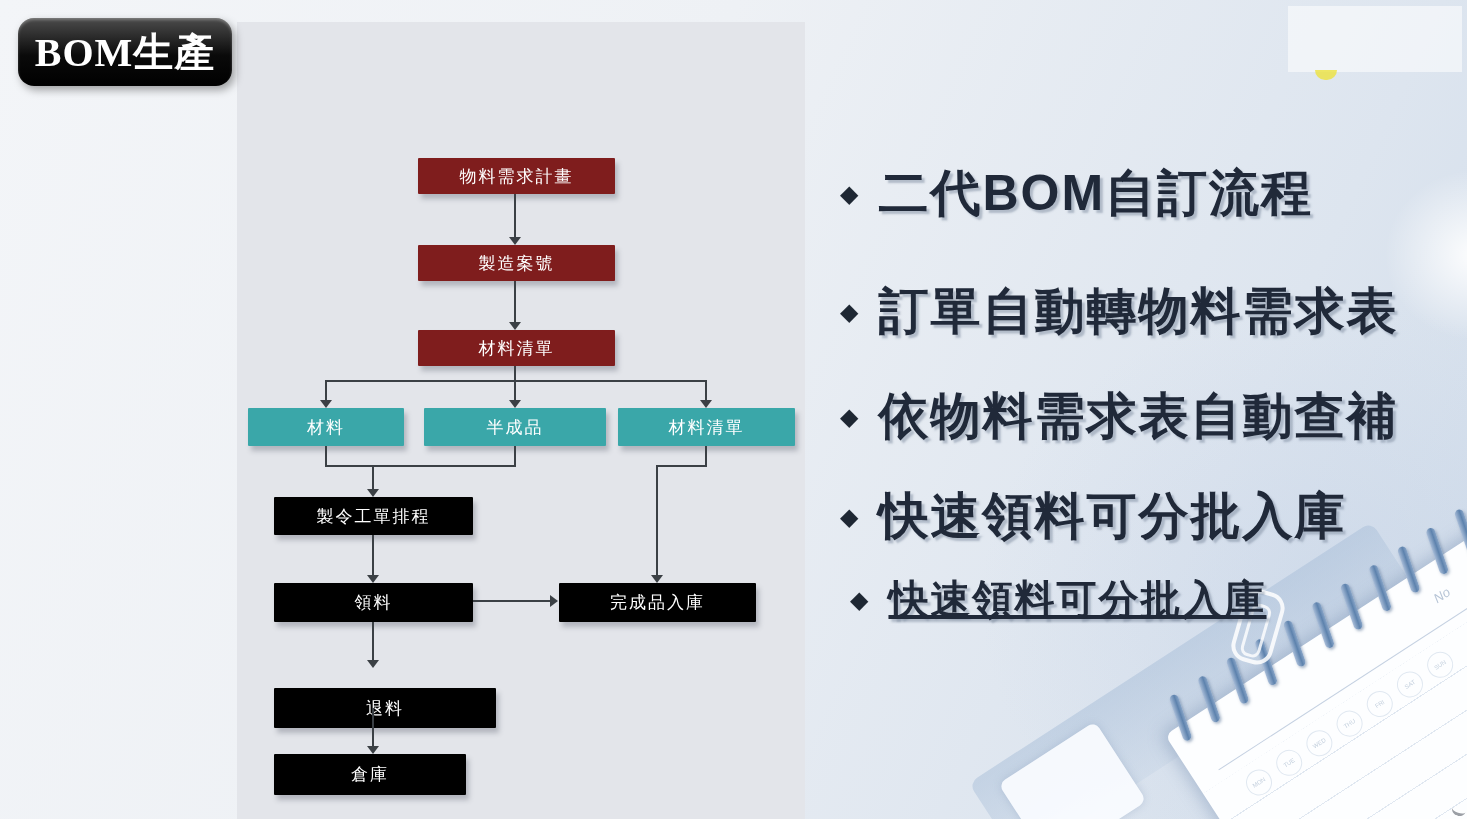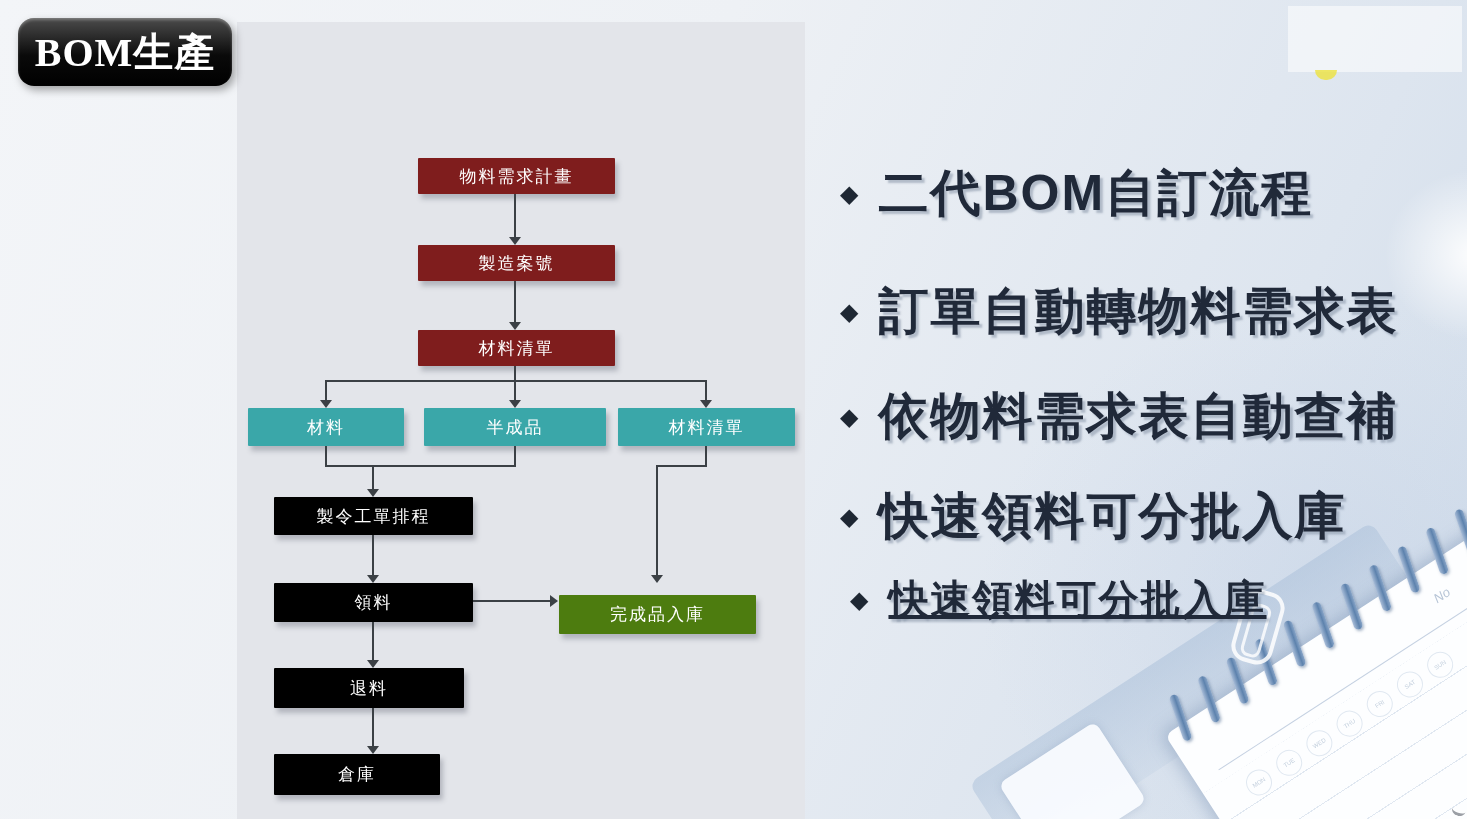--- a/index.html
+++ b/index.html
@@ -53,21 +53,21 @@
   .ribbon .shadow{position:absolute;left:36px;top:40px;width:210px;height:72px;
     background:linear-gradient(160deg,rgba(60,65,75,.18),rgba(60,65,75,0) 70%);
     clip-path:polygon(4% 0,97% 0,82% 100%,20% 10%);}
 
   
   .node{position:absolute;color:#fff;font-size:17px;letter-spacing:2px;text-align:center;
     display:flex;align-items:center;justify-content:center;
     box-shadow:3px 5px 5px rgba(90,95,110,.35);border-radius:1px;}
   .node.blue{background:#7f1d1d;}
   .node.teal{background:#3aa7a9;}
-  .node.teal2{background:#4d7c0f;margin-top:12px;}
+  .node.teal2{background:#000000;}
   .node.red{background:#000000;}
 
   
   .vline,.hline{position:absolute;background:#3b4045;}
   .vline{width:2px;}
   .hline{height:2px;}
   .ah-d{position:absolute;width:0;height:0;border-left:6px solid transparent;border-right:6px solid transparent;border-top:8px solid #3b4045;}
   .ah-r{position:absolute;width:0;height:0;border-top:6px solid transparent;border-bottom:6px solid transparent;border-left:8px solid #3b4045;}
 
   
@@ -141,22 +141,22 @@
     <div class="node blue" style="left:181px;top:223px;width:197px;height:36px">製造案號</div>
     <div class="node blue" style="left:181px;top:308px;width:197px;height:36px">材料清單</div>
 
     <div class="node teal" style="left:11px;top:386px;width:156px;height:38px">材料</div>
     <div class="node teal" style="left:187px;top:386px;width:182px;height:38px">半成品</div>
     <div class="node teal" style="left:381px;top:386px;width:177px;height:38px">材料清單</div>
 
     <div class="node red" style="left:37px;top:475px;width:199px;height:38px">製令工單排程</div>
     <div class="node red" style="left:37px;top:561px;width:199px;height:39px">領料</div>
     <div class="node teal2" style="left:322px;top:561px;width:197px;height:39px">完成品入庫</div>
-    <div class="node red" style="left:37px;top:646px;width:190px;height:40px">退料</div>
-    <div class="node red" style="left:37px;top:732px;width:166px;height:41px">倉庫</div>
+    <div class="node red" style="left:37px;top:666px;width:222px;height:40px">退料</div>
+    <div class="node red" style="left:37px;top:732px;width:192px;height:41px">倉庫</div>
 
     <div class="vline" style="left:277px;top:172px;height:44px"></div>
     <div class="ah-d" style="left:272px;top:215px"></div>
 
     <div class="vline" style="left:277px;top:259px;height:42px"></div>
     <div class="ah-d" style="left:272px;top:300px"></div>
 
     <div class="vline" style="left:277px;top:344px;height:15px"></div>
     <div class="hline" style="left:88px;top:358px;width:382px"></div>
     <div class="vline" style="left:88px;top:358px;height:21px"></div>

